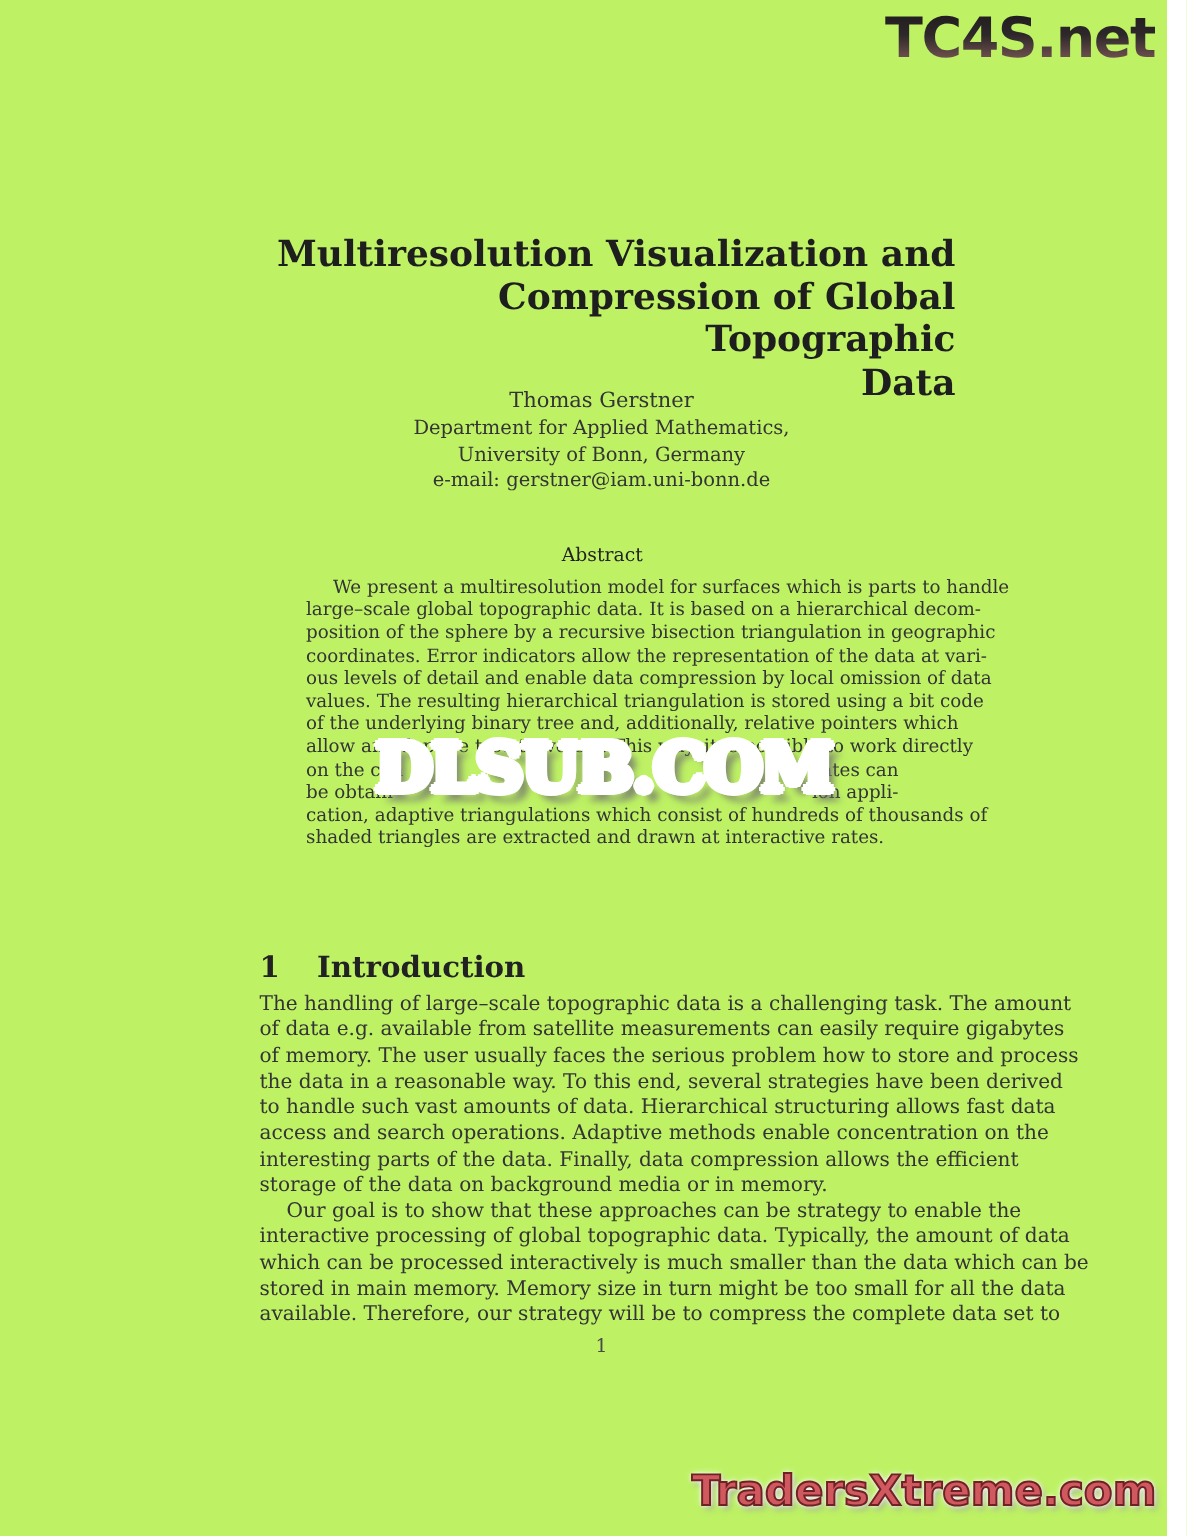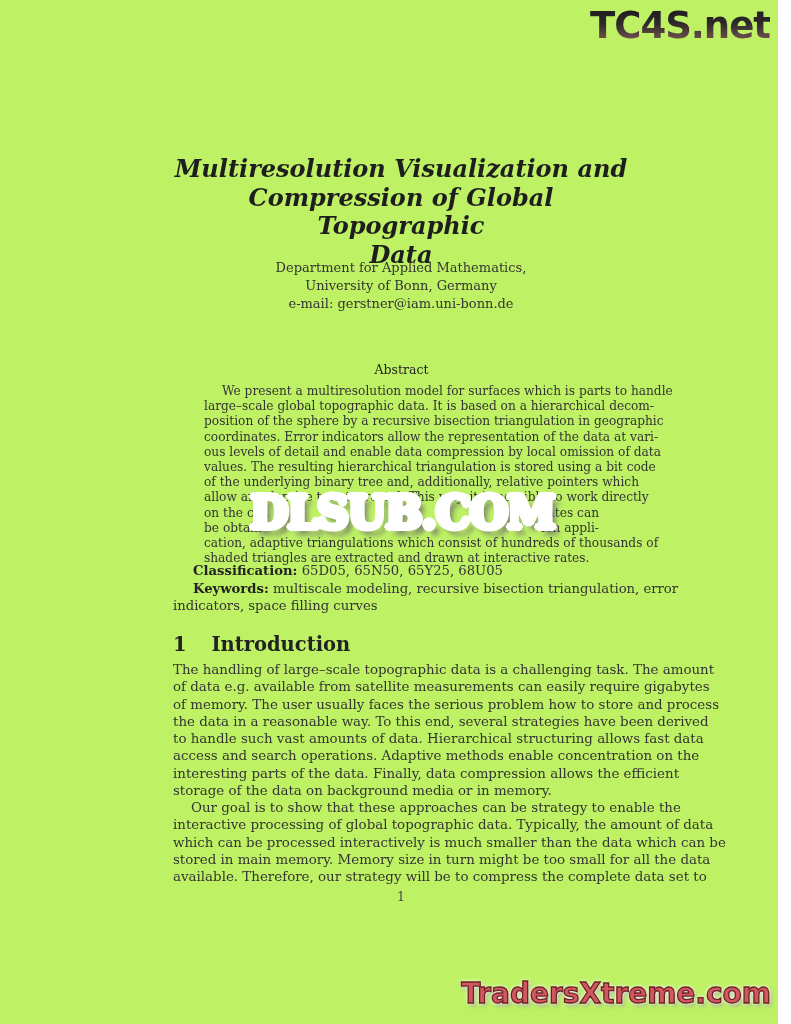--- a/index.html
+++ b/index.html
@@ -7,22 +7,22 @@
         font-family:"DejaVu Serif", serif;color:#343434;}
 
   
   .tc4s{position:absolute;top:4px;right:8px;
         font-family:"DejaVu Sans", sans-serif;font-weight:bold;font-size:37px;letter-spacing:-1px;
         background:linear-gradient(180deg,#1c181a 0%,#2e282a 45%,#6b4f4c 80%,#97706b 100%);
         -webkit-background-clip:text;background-clip:text;color:transparent;
         filter:blur(.3px);}
 
   
-  .title-block{position:absolute;top:155px;left:165px;width:472px;text-align:center;
-               font-weight:bold;font-size:24px;line-height:28.5px;color:#1e1e1e;font-style:italic;}
+  .title-block{position:absolute;top:155px;left:165px;width:472px;text-align:right;
+               font-weight:bold;font-size:24px;line-height:28.5px;color:#1e1e1e;}
   .author-block{position:absolute;top:259px;left:165px;width:472px;text-align:center;
                 font-size:13px;line-height:17.8px;}
   .author-name{font-size:14px;}
 
   
   .abstract{position:absolute;top:362px;left:204px;width:395px;font-size:12.2px;}
   .abstract-heading{text-align:center;font-weight:normal;font-size:12.5px;color:#222;margin-bottom:7px;}
   .abs-line{height:15.2px;line-height:15.2px;text-align:justify;text-align-last:justify;white-space:nowrap;}
   .abs-line.indent{text-indent:18px;}
   .abs-line.last{text-align-last:left;}
@@ -74,20 +74,21 @@
 
   <div class="tc4s">TC4S.net</div>
 
   <div class="title-block">
     <div>Multiresolution Visualization and</div>
     <div>Compression of Global Topographic</div>
     <div>Data</div>
   </div>
 
   <div class="author-block">
+    <div class="author-name">Thomas Gerstner</div>
     <div>Department for Applied Mathematics,</div>
     <div>University of Bonn, Germany</div>
     <div>e-mail: gerstner@iam.uni-bonn.de</div>
   </div>
 
   <div class="abstract">
     <div class="abstract-heading">Abstract</div>
     <div class="abs-line indent">We present a multiresolution model for surfaces which is parts to handle</div>
     <div class="abs-line">large–scale global topographic data. It is based on a hierarchical decom-</div>
     <div class="abs-line">position of the sphere by a recursive bisection triangulation in geographic</div>
@@ -101,31 +102,20 @@
       <span>rates can</span>
     </div>
     <div class="abs-line frag">
       <span>be obtain</span>
       <span>ion appli-</span>
     </div>
     <div class="abs-line">cation, adaptive triangulations which consist of hundreds of thousands of</div>
     <div class="abs-line last">shaded triangles are extracted and drawn at interactive rates.</div>
   </div>
 
-  <div class="meta">
-    <div class="meta-line indent">
-      <b>Classification:</b>
-      <span>65D05, 65N50, 65Y25, 68U05</span>
-    </div>
-    <div class="meta-line indent just">
-      <b>Keywords:</b>
-      <span>multiscale modeling, recursive bisection triangulation, error</span>
-    </div>
-    <div class="meta-line">indicators, space filling curves</div>
-  </div>
 
   <div class="section-heading">
     <span class="num">1</span>
     <span>Introduction</span>
   </div>
 
   <div class="para para1">
     <div class="body-line">The handling of large–scale topographic data is a challenging task. The amount</div>
     <div class="body-line">of data e.g. available from satellite measurements can easily require gigabytes</div>
     <div class="body-line">of memory. The user usually faces the serious problem how to store and process</div>

